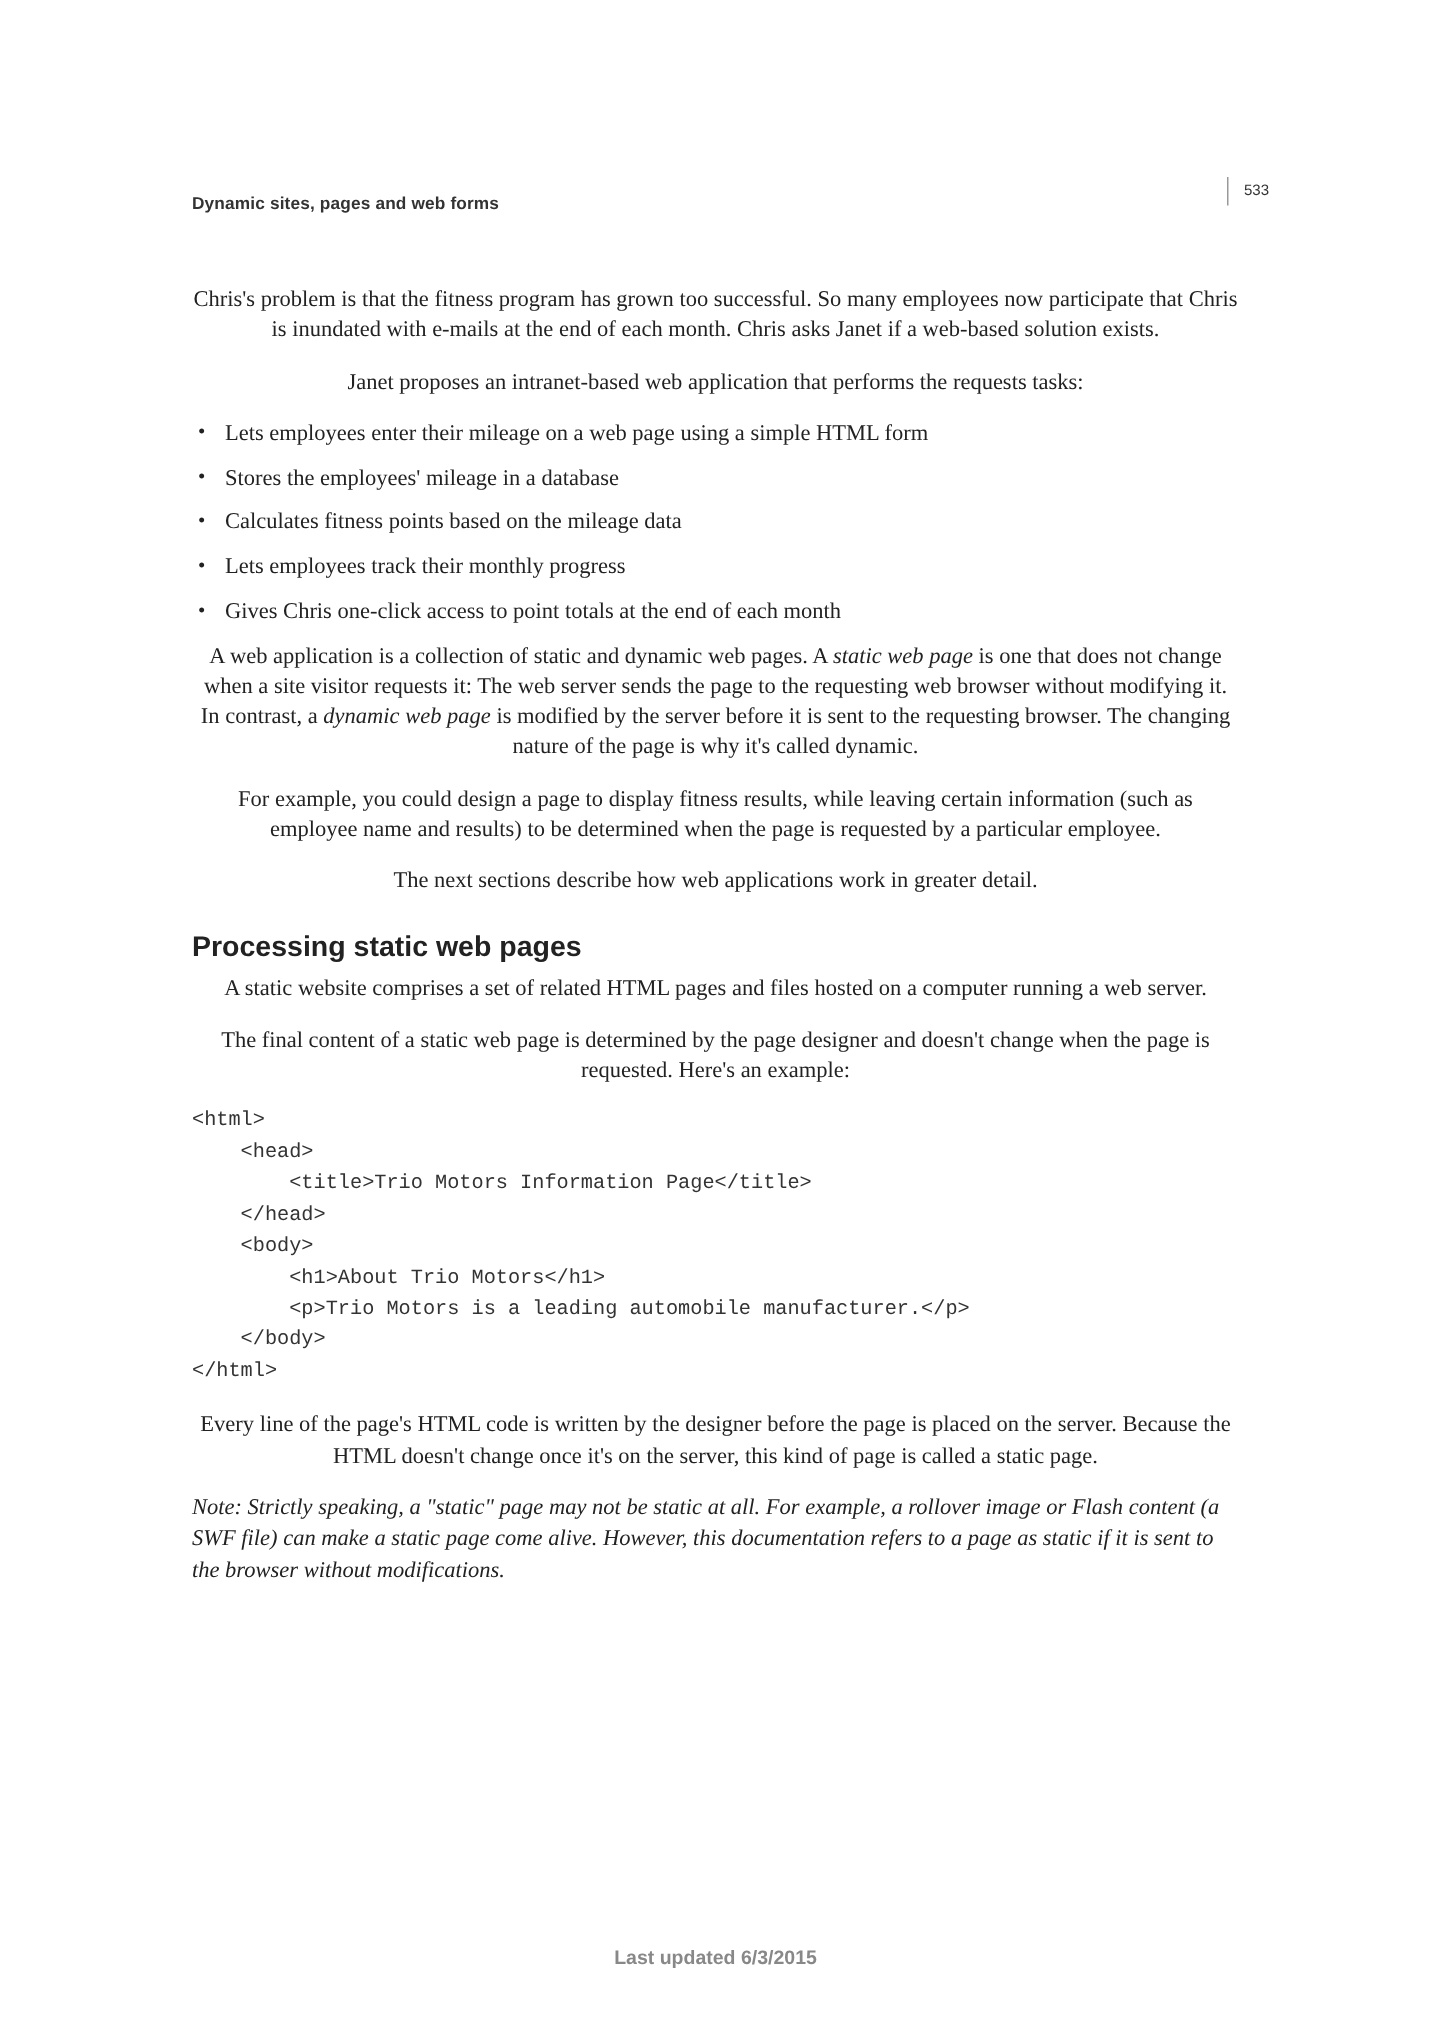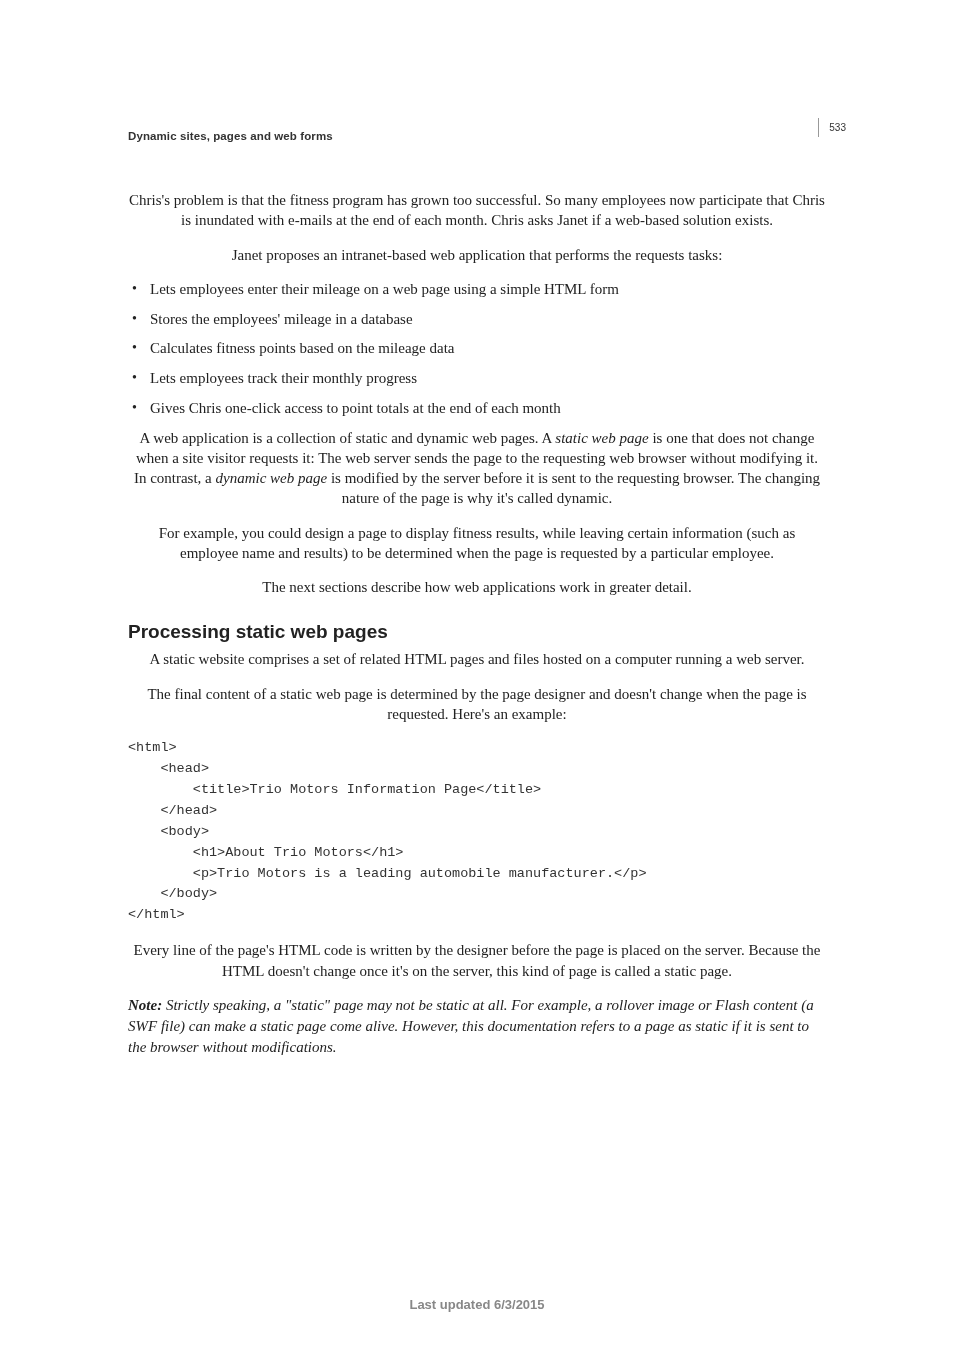--- a/index.html
+++ b/index.html
@@ -82,21 +82,21 @@
     white-space: pre;
     color: #333;
   }
   .note {
     font-size: 15px;
     line-height: 1.4;
     font-style: italic;
     margin: 8px 0 0 0;
   }
   .note .label {
-    font-weight: 700;
+    font-weight: 400;
   }
   .footer {
     position: absolute;
     bottom: 38px;
     left: 0;
     width: 100%;
     text-align: center;
     font-family: "Myriad Pro", "Segoe UI", Arial, sans-serif;
     font-size: 13px;
     font-weight: 600;

